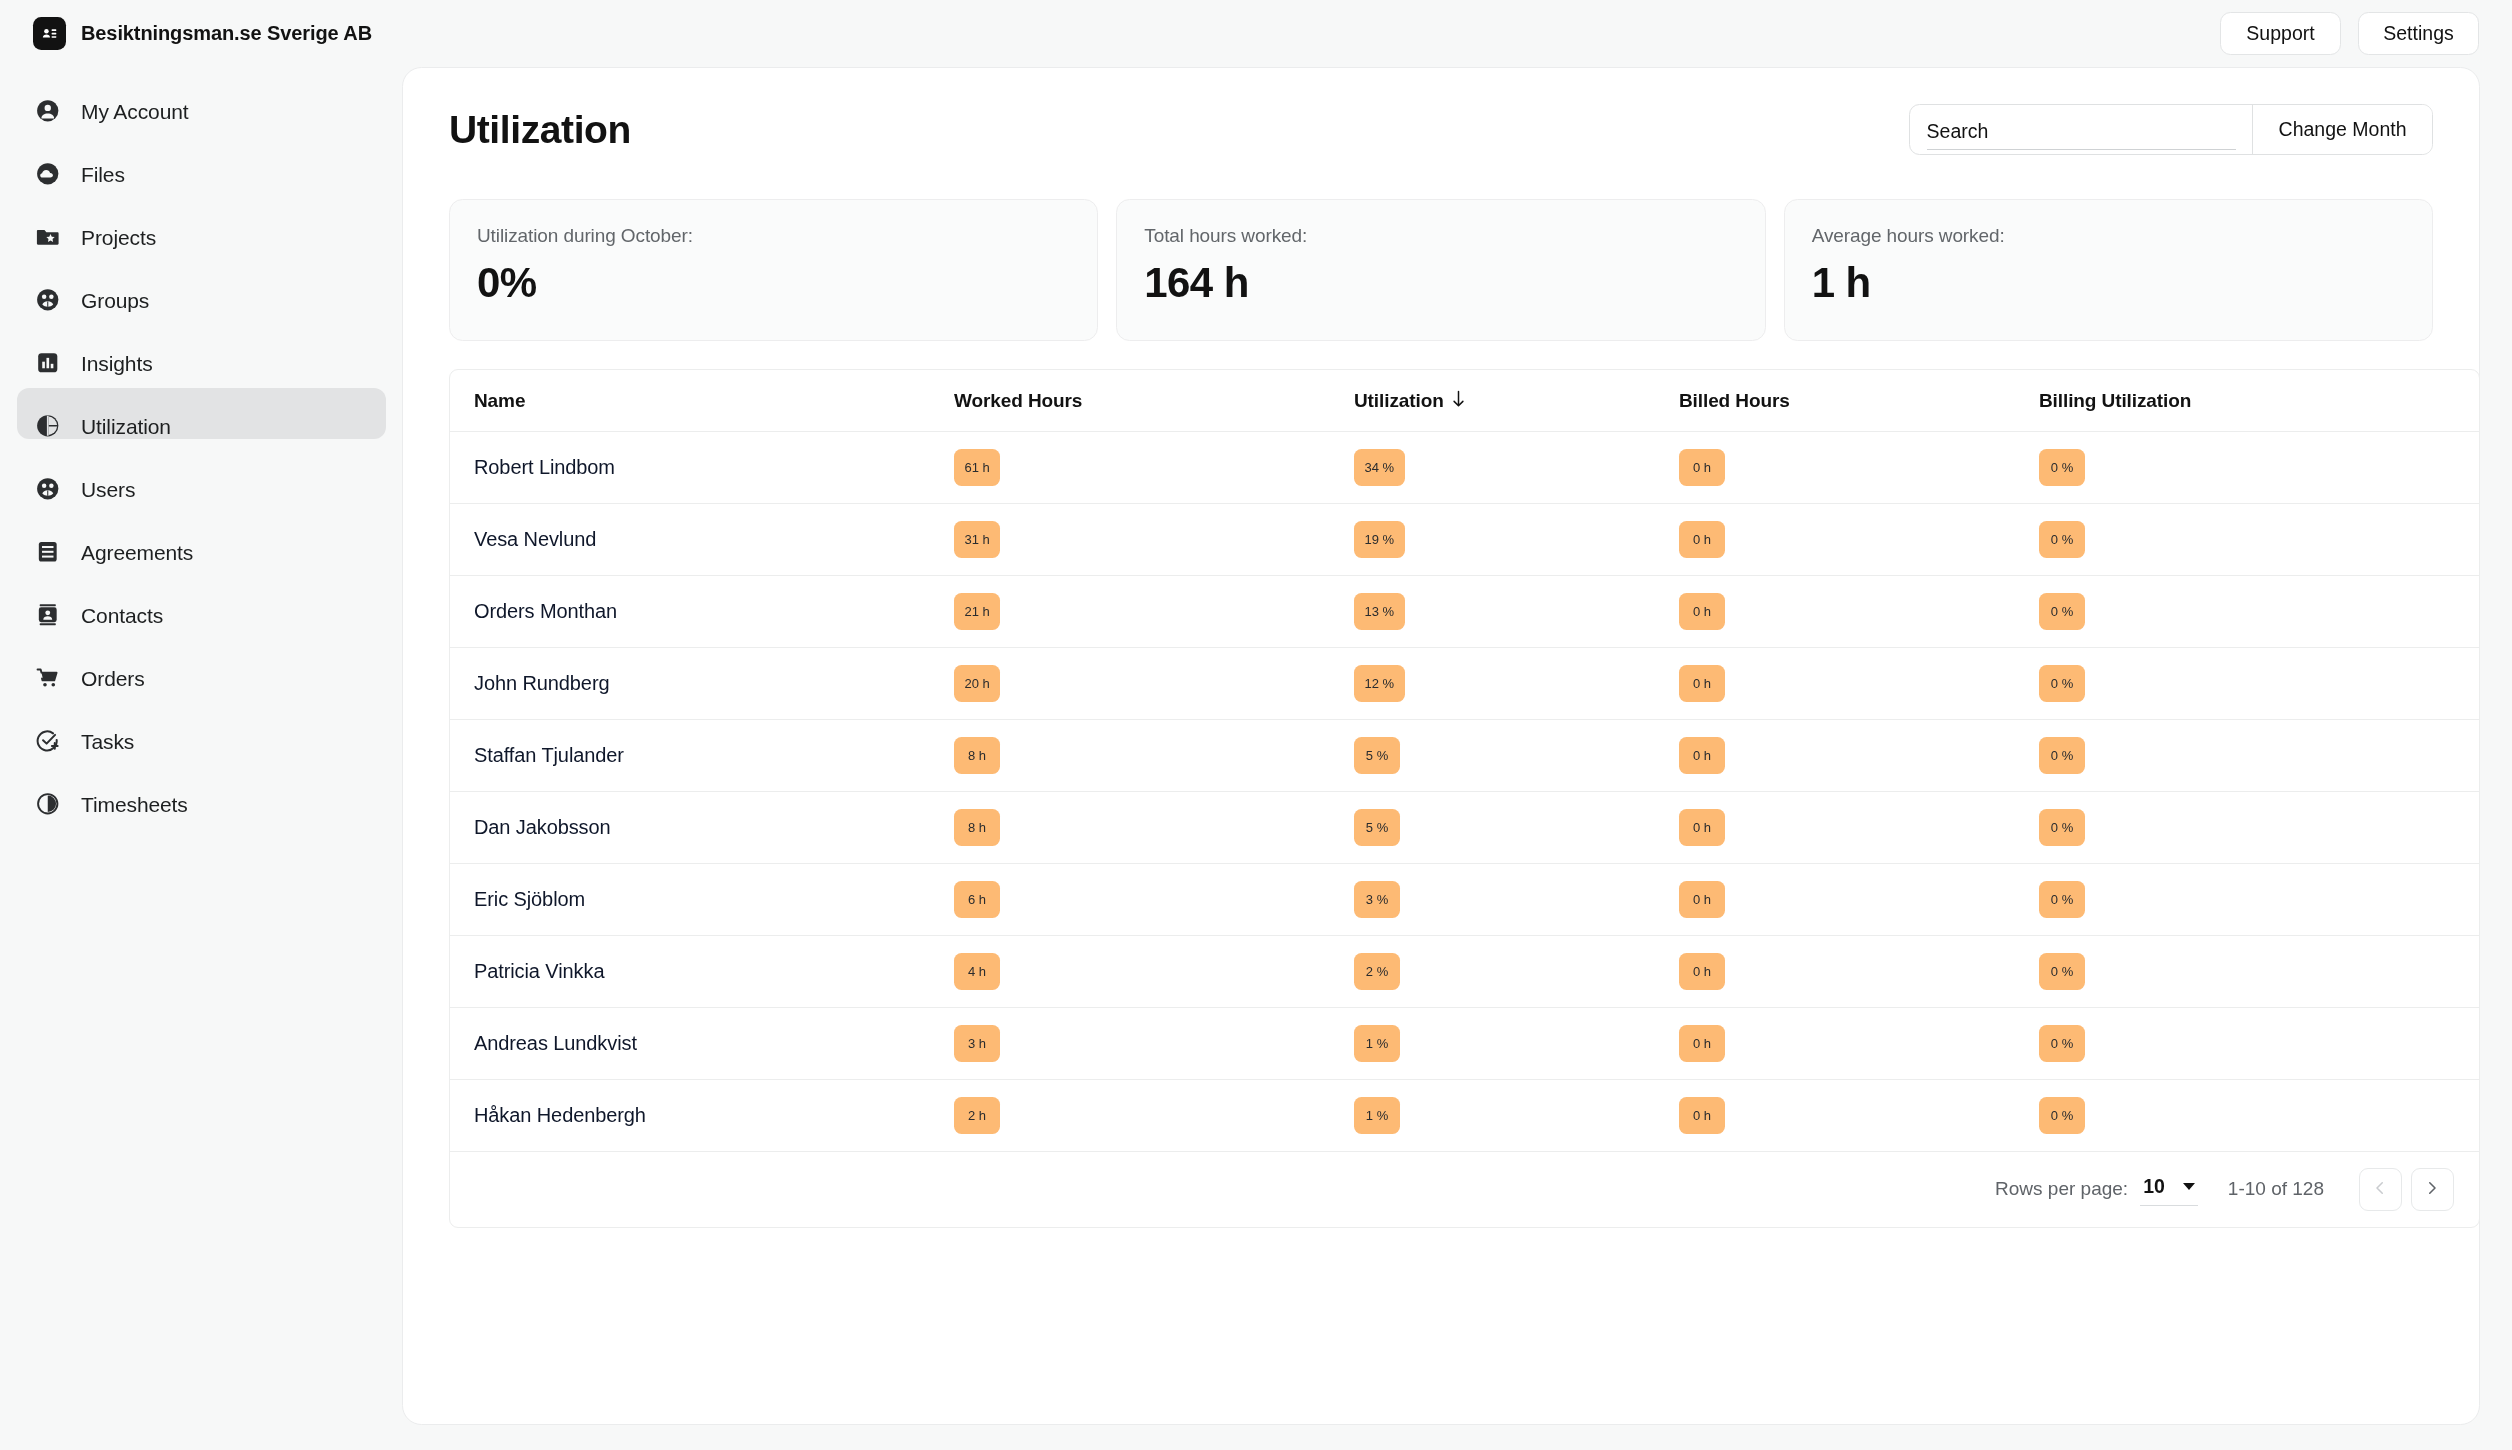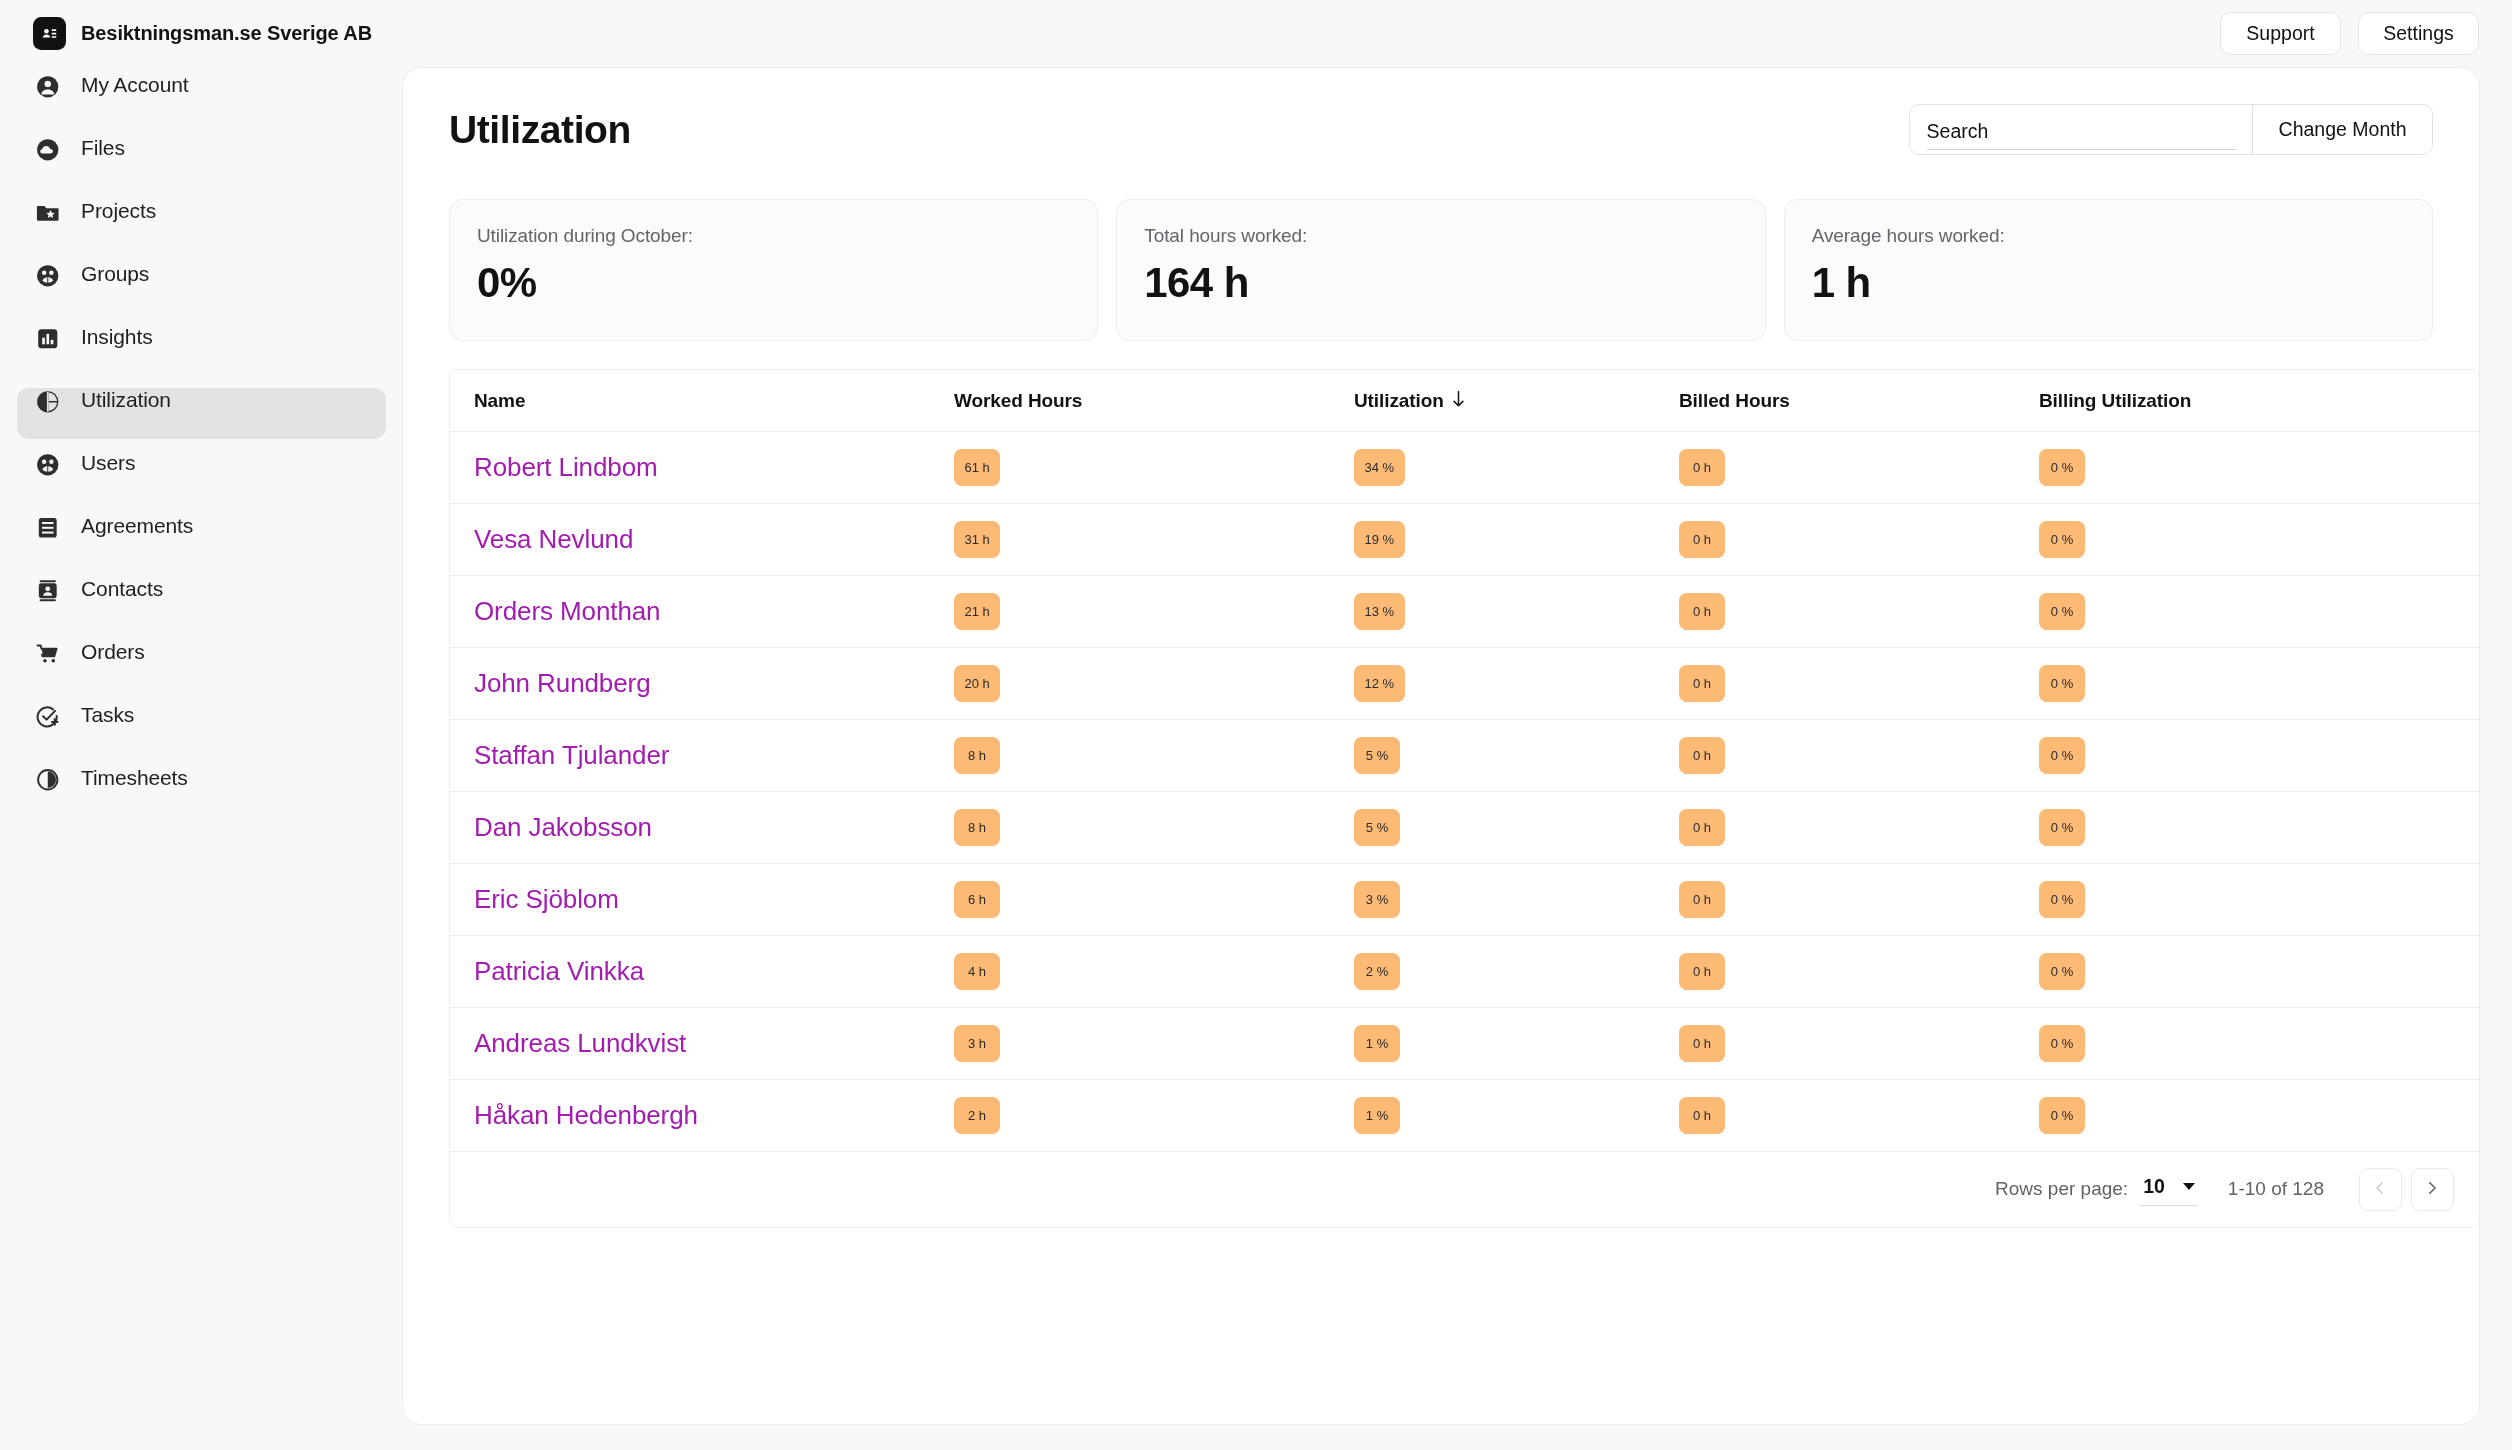--- a/index.html
+++ b/index.html
@@ -66,21 +66,21 @@
   .sidebar {
     position: absolute;
     top: 67px; left: 0;
     width: 402px;
     height: 1384px;
     background: #f7f8f8;
     padding-top: 6px;
   }
   .nav-item {
     display: flex;
-    align-items: flex-start;
+    align-items: flex-end;
     gap: 19.5px;
     height: 51px;
     margin: 0 16.5px 12px 16.5px;
     padding-left: 18px;
     border-radius: 12px;
     cursor: pointer;
     color: #2c2e30;
   }
   .nav-item.active { background: #e2e3e4; }
   .nav-label {
@@ -221,22 +221,22 @@
   .sort-arrow { display: inline-block; }
 
   tbody td {
     padding: 0;
     height: 72px;
     border-bottom: 0.7px solid #eceded;
     vertical-align: middle;
   }
   tbody tr:last-child td { border-bottom: 0.7px solid #eceded; }
   .cell-name {
-    font-size: 26px;
-    color: #a21caf;
+    font-size: 20px;
+    color: #0f172a;
     letter-spacing: -0.1px;
   }
   .chip {
     display: inline-flex;
     align-items: center;
     justify-content: center;
     min-width: 46px;
     height: 37px;
     padding: 0 10.5px;
     background: #fdba74;

